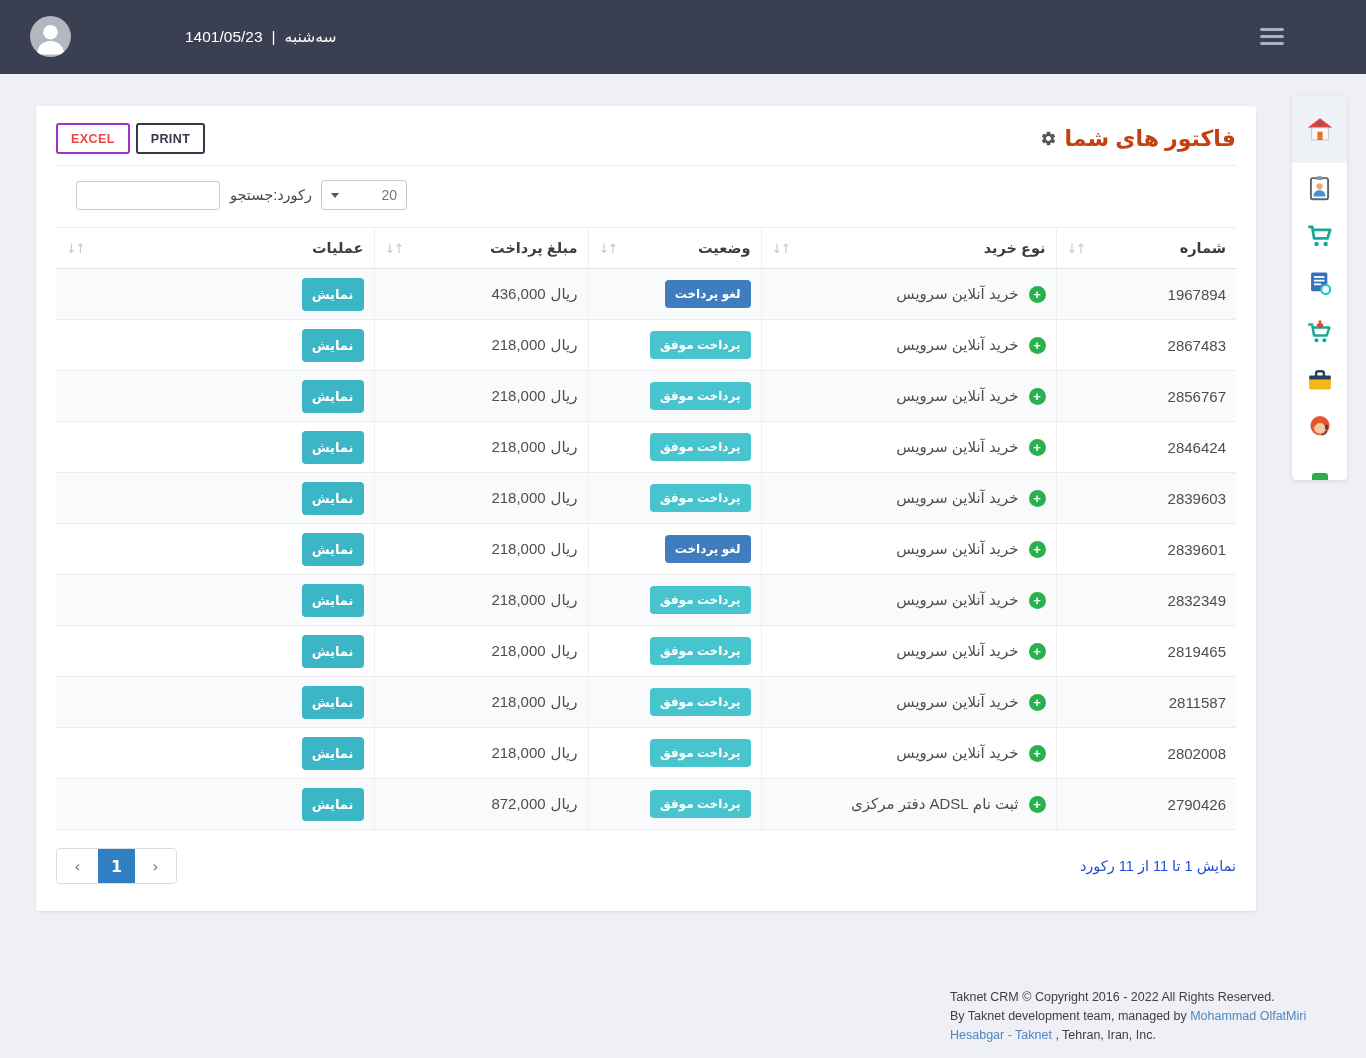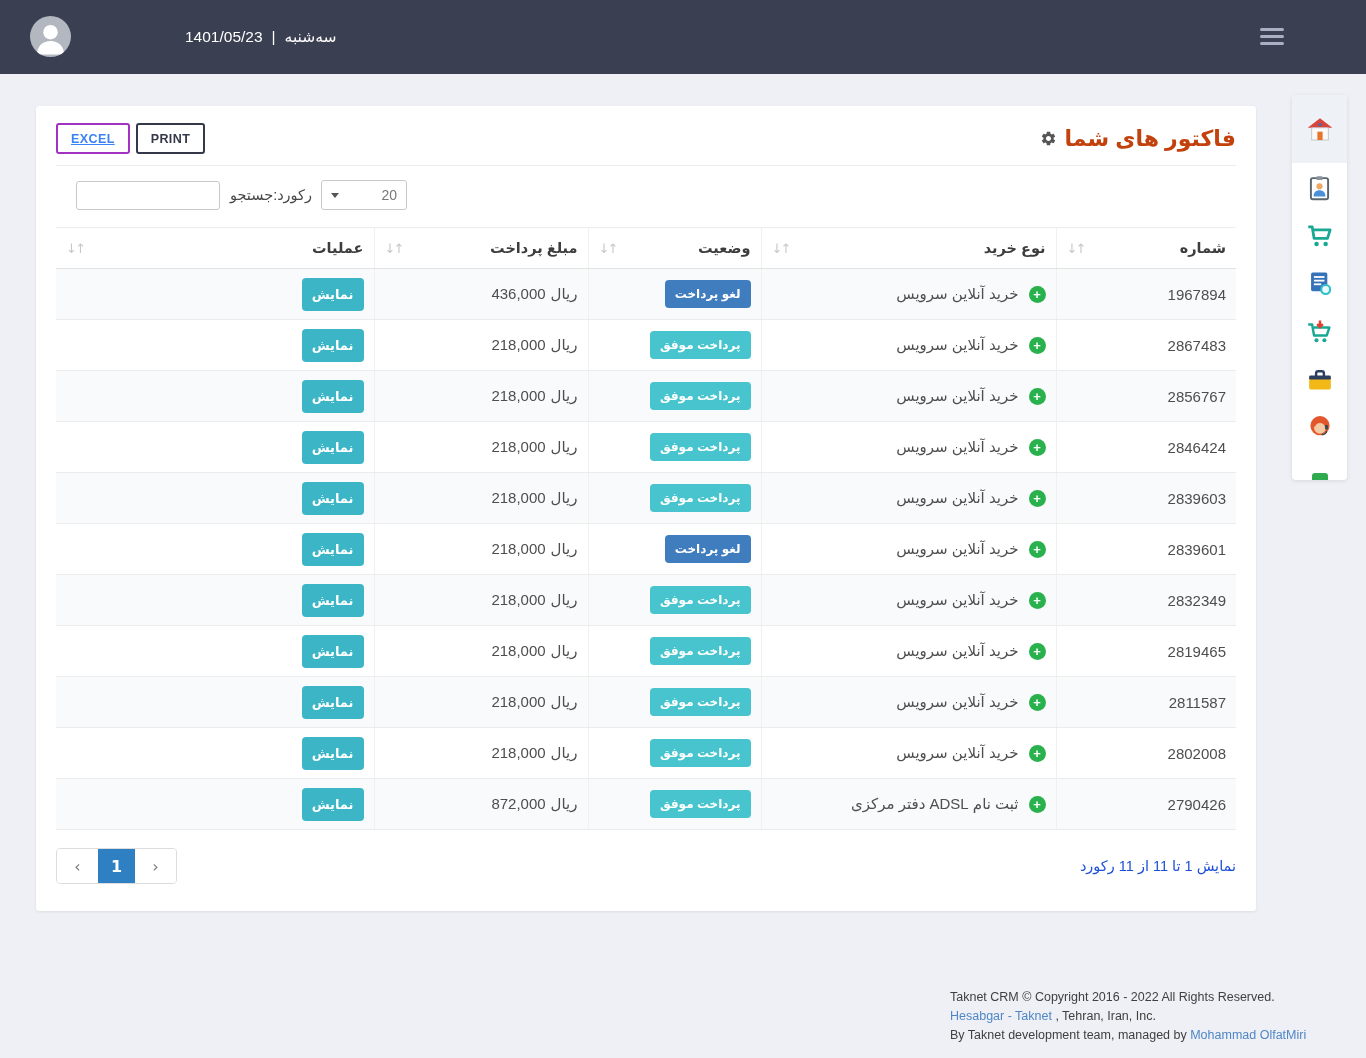--- a/index.html
+++ b/index.html
@@ -31,21 +31,21 @@
 
   
   .card { position:absolute; left:36px; top:106px; width:1220px; height:805px; background:#ffffff;
           border-radius:3px; box-shadow:0 1px 3px rgba(0,0,0,.08); padding:0 20px; }
   .card-header { height:60px; display:flex; justify-content:space-between; align-items:center;
                  border-bottom:1px solid #ececec; padding-top:6px; }
   .btn-group { display:flex; gap:6px; }
   .export-btn { height:31px; padding:0 13px; background:#fff; border:2px solid; border-radius:3px;
                 font-size:12.5px; font-weight:bold; letter-spacing:.4px; cursor:pointer;
                 font-family:"Liberation Sans","DejaVu Sans",sans-serif; }
-  .export-btn.excel { color:#3b82f6; border-color:#a232c2;text-decoration:underline; }
+  .export-btn.excel { color:#ef4444; border-color:#a232c2; }
   .export-btn.print { color:#343849; border-color:#343849; }
   .title-wrap { display:flex; align-items:center; gap:8px; }
   .page-title { font-size:22px; font-weight:bold; color:#c2410c; }
 
   .controls { margin-top:14px; height:30px; display:flex; justify-content:flex-start; align-items:center;margin-left:20px; }
   .search-group { display:flex; align-items:center; gap:10px; }
   .search-input { width:144px; height:29px; border:1px solid #c9c9c9; border-radius:3px; padding:0 8px;
                   font-size:14px; color:#444; }
   .search-label, .records-label { font-size:14.5px; color:#474747; }
   .records-group { display:flex; align-items:center; gap:9px; }
@@ -442,15 +442,15 @@
       <button class="page-btn current">1</button>
       <button class="page-btn">›</button>
     </div>
     <div class="page-info" dir="rtl">نمایش 1 تا 11 از 11 رکورد</div>
   </div>
 
 </div>
 
 <div class="site-footer">
   <div>Taknet CRM © Copyright 2016 - 2022 All Rights Reserved.</div>
+  <div><span>By Taknet development team, managed by </span><a>Mohammad OlfatMiri</a></div>
   <div><a>Hesabgar - Taknet</a><span> , Tehran, Iran, Inc.</span></div>
-  <div><span>By Taknet development team, managed by </span><a>Mohammad OlfatMiri</a></div>
 </div>
 
 </body></html>

